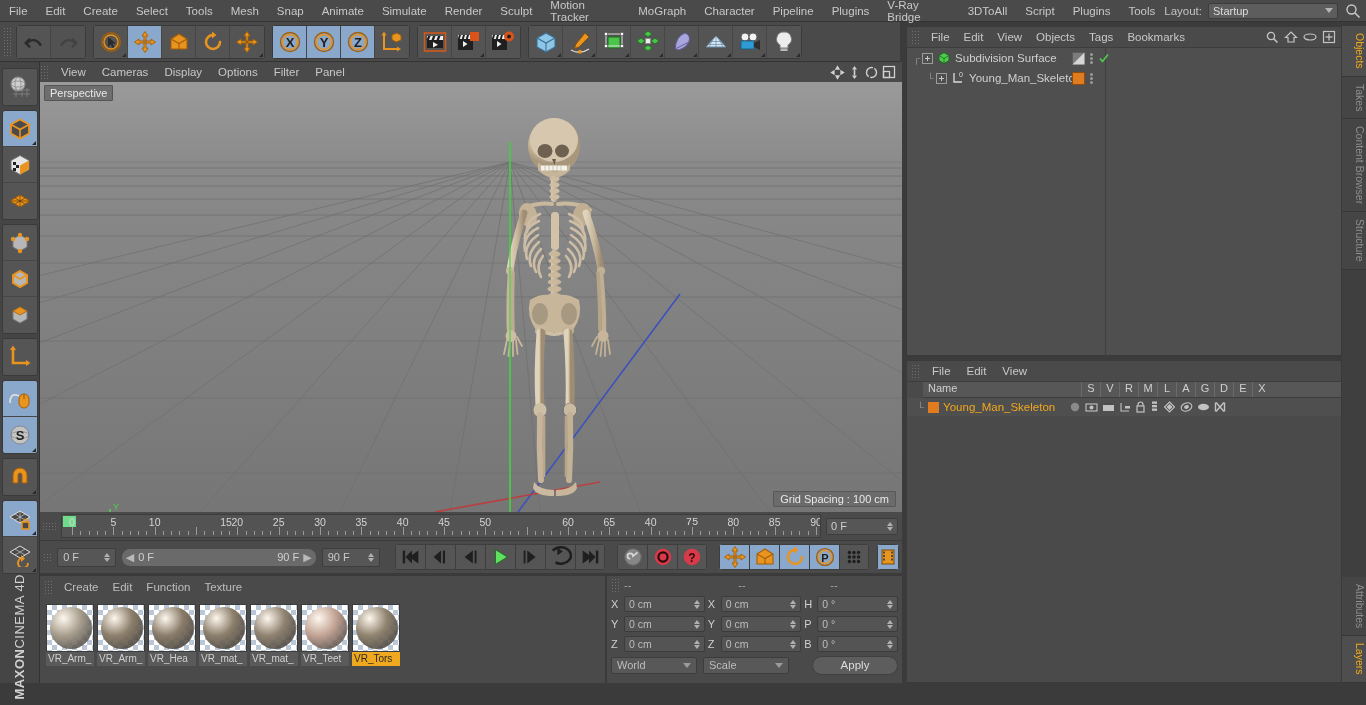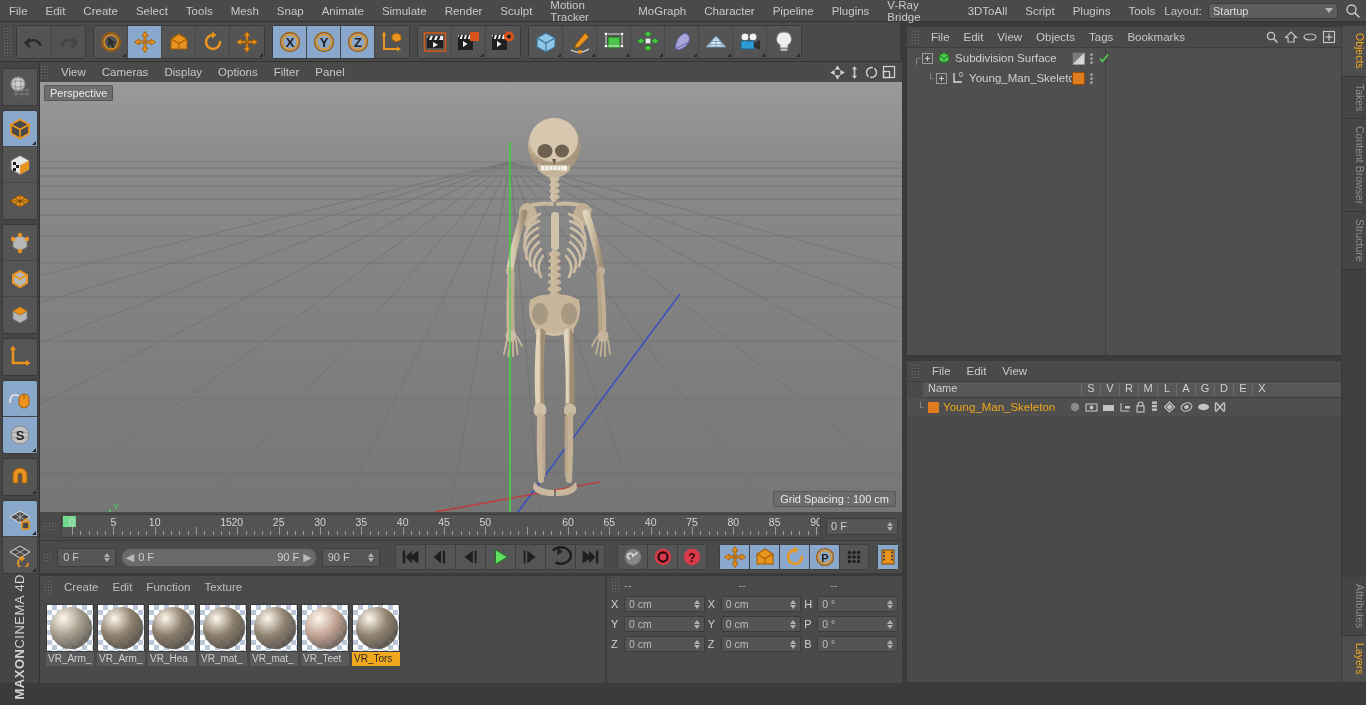--- a/index.html
+++ b/index.html
@@ -1025,21 +1025,21 @@
         <div class="tl-num" style="left: 423.333px;">50</div>
         <div class="tl-tick" style="left: 423.333px; height: 8px;"></div>
         <div class="tl-num" style="left: 464.667px; margin-top: 48px;">55</div>
         <div class="tl-tick" style="left: 464.667px; height: 8px;"></div>
         <div class="tl-num" style="left: 506px;">60</div>
         <div class="tl-tick" style="left: 506px; height: 8px;"></div>
         <div class="tl-num" style="left: 547.333px;">65</div>
         <div class="tl-tick" style="left: 547.333px; height: 8px;"></div>
         <div class="tl-num" style="left: 588.667px;">40</div>
         <div class="tl-tick" style="left: 588.667px; height: 8px;"></div>
-        <div class="tl-num" style="left: 630px;">75</div>
+        <div class="tl-num" style="left: 630px; font-family: Liberation Mono, monospace;">75</div>
         <div class="tl-tick" style="left: 630px; height: 8px;"></div>
         <div class="tl-num" style="left: 671.333px;">80</div>
         <div class="tl-tick" style="left: 671.333px; height: 8px;"></div>
         <div class="tl-num" style="left: 712.667px;">85</div>
         <div class="tl-tick" style="left: 712.667px; height: 8px;"></div>
         <div class="tl-num" style="left: 754px;">90</div>
         <div class="tl-tick" style="left: 754px; height: 8px;"></div>
         <div class="tl-tick" style="left: 18.2667px; height: 4px;"></div>
         <div class="tl-tick" style="left: 26.5333px; height: 4px;"></div>
         <div class="tl-tick" style="left: 34.8px; height: 4px;"></div>
@@ -1456,20 +1456,33 @@
         </div>
       <span class="co-lbl">B</span>
       <div class="co-field">
           <span>0 °</span>
           <span class="spin">
             <i class="u"></i>
             <i class="d"></i>
           </span>
         </div>
     </div>
+    <div class="co-foot">
+      <div class="co-dd">
+        <span>World</span>
+        <span class="caret"></span>
+      </div>
+      <div class="co-dd">
+        <span>Scale</span>
+        <span class="caret"></span>
+      </div>
+      <div class="co-apply">
+        <span>Apply</span>
+      </div>
+    </div>
   </div>
 
   <div class="objmgr">
     <div class="om-menu">
       <div class="grip"></div>
       <div id="om-menu-items" style="display:flex;">
           <div class="mi">File</div>
           <div class="mi">Edit</div>
           <div class="mi">View</div>
           <div class="mi">Objects</div>

